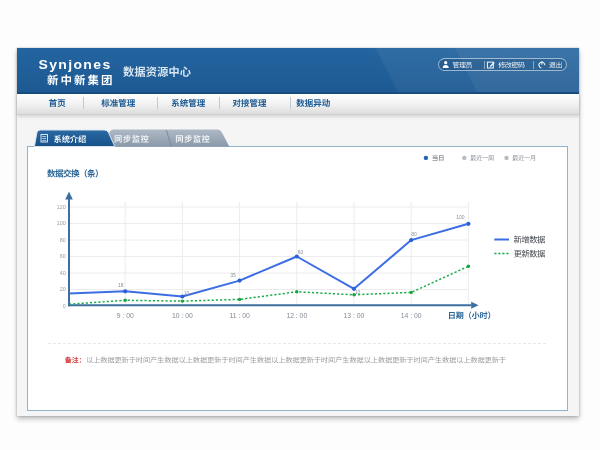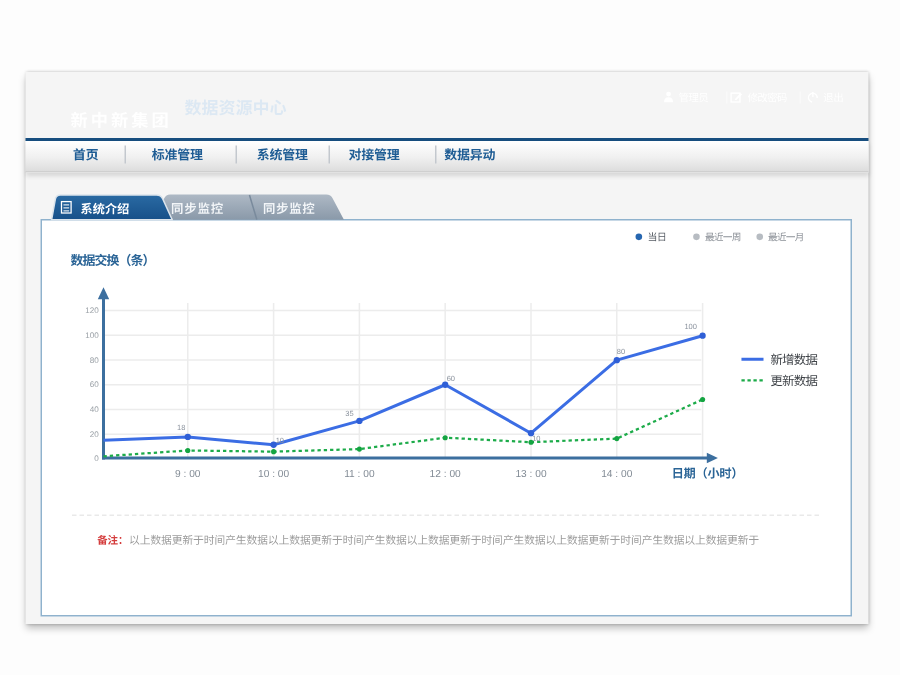--- a/index.html
+++ b/index.html
@@ -11,20 +11,26 @@
 #menu{position:absolute;left:0;top:46px;width:100%;height:21px;background:linear-gradient(180deg,#ffffff,#f0f0f0 55%,#dddddd);border-bottom:1px solid #cfcfcf;box-shadow:0 2px 3px rgba(0,0,0,.13)}
 .msep{position:absolute;top:49px;height:12px;width:1px;background:#c3c8ce}
 #logo{position:absolute;left:21.5px;top:9.2px;color:#fff;font-weight:bold;font-size:14px;letter-spacing:1.35px;transform:scaleY(.9);transform-origin:0 0}
 #pill{position:absolute;left:421px;top:10.2px;width:129px;height:12.8px;border:1px solid rgba(255,255,255,.55);border-radius:6.5px;background:rgba(8,40,72,.15)}
 .pdiv{position:absolute;height:8.5px;width:1px;background:rgba(255,255,255,.45)}
 #panel{position:absolute;left:10px;top:98px;width:540.5px;height:265px;background:#fff;border:1px solid #8fb2cd}
 svg.ov{position:absolute;left:0;top:0;width:600px;height:450px}
 </style></head>
 <body>
 <div id="win">
+  <div id="hd">
+      <div class="sw1"></div>
+      <div class="sw2"></div>
+    <div id="logo">Synjones</div>
+    <div id="pill"></div>
+  </div>
   <div id="strip"></div>
   <div id="menu"></div>
   <div class="msep" style="left:65.5px"></div>
   <div class="msep" style="left:139.7px"></div>
   <div class="msep" style="left:201.8px"></div>
   <div class="msep" style="left:272.6px"></div>
   <div class="pdiv" style="left:467px;top:12.5px"></div>
   <div class="pdiv" style="left:516px;top:12.5px"></div>
   <div id="panel"></div>
 </div>

